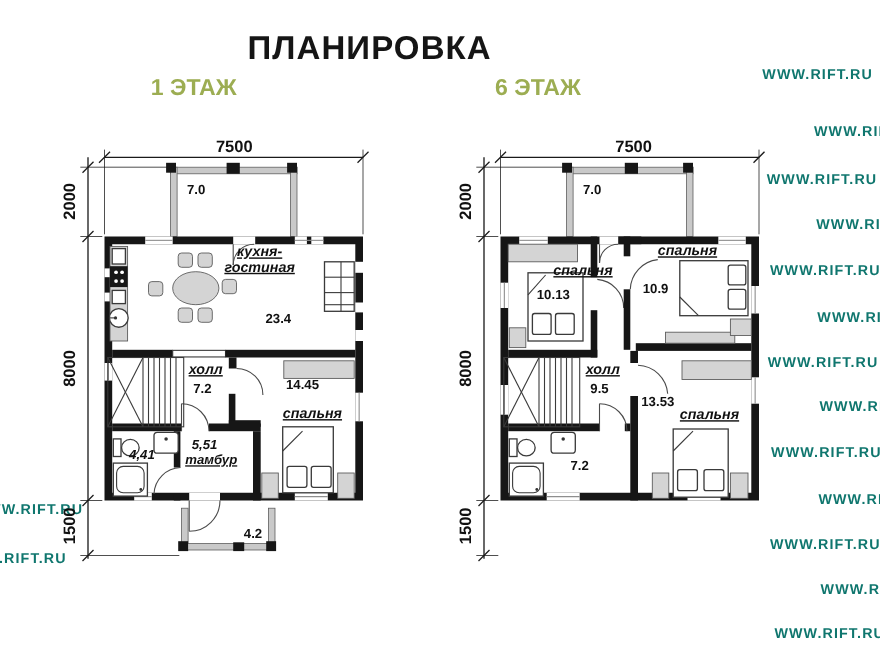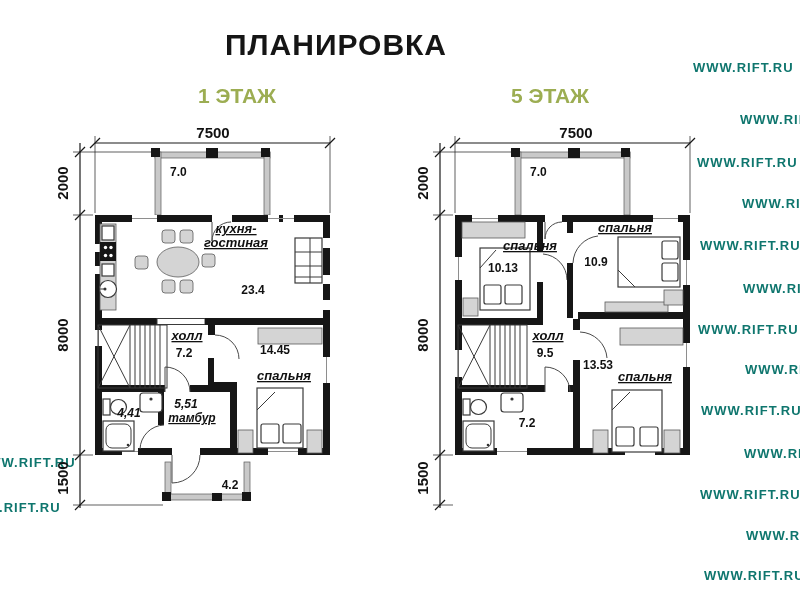--- a/index.html
+++ b/index.html
@@ -2,21 +2,21 @@
 <html><head>
 <meta charset="utf-8">
 <style>
   html,body{margin:0;padding:0;background:#fff;}
   #page{position:relative;width:800px;height:591px;background:#fff;overflow:hidden;
         font-family:"Liberation Sans",sans-serif;}
   .wm{position:absolute;color:#0f766e;font:bold 13px "Liberation Sans",sans-serif;
       letter-spacing:1px;white-space:nowrap;user-select:none;}
   #title{position:absolute;left:0;top:28px;width:672px;text-align:center;
          font-size:30px;font-weight:800;color:#151515;letter-spacing:1px;}
-  .floor-label{position:absolute;top:84px;width:200px;text-align:center;
+  .floor-label{position:absolute;top:68px;width:200px;text-align:left;
                font-size:21px;font-weight:bold;color:#9cad52;}
   #floor1-label{left:137px;} #floor2-label{left:450px;}
   svg{position:absolute;overflow:visible;}
   #fp1{left:40px;top:120px;} #fp2{left:400px;top:120px;}
   .wall{fill:#161616;stroke:none;}
   .gwall{fill:#c9c9c9;stroke:#5a5a5a;stroke-width:.7;}
   .furn{fill:#fff;stroke:#3a3a3a;stroke-width:1.2;}
   .gfurn{fill:#d4d4d4;stroke:#5a5a5a;stroke-width:.8;}
   .thin{fill:none;stroke:#3a3a3a;stroke-width:1;}
   .door{fill:none;stroke:#4a4a4a;stroke-width:1;}
@@ -48,21 +48,21 @@
   <span class="wm" style="left:701px;top:403px">WWW.RIFT.RU</span>
   <span class="wm" style="left:744px;top:446px">WWW.RIFT.RU</span>
   <span class="wm" style="left:700px;top:487px">WWW.RIFT.RU</span>
   <span class="wm" style="left:746px;top:528px">WWW.RIFT.RU</span>
   <span class="wm" style="left:704px;top:568px">WWW.RIFT.RU</span>
   <span class="wm" style="left:-40px;top:500px">WWW.RIFT.RU</span>
   <span class="wm" style="left:-25px;top:455px">WWW.RIFT.RU</span>
 
   <div id="title">ПЛАНИРОВКА</div>
   <div id="floor1-label" class="floor-label">1 ЭТАЖ</div>
-  <div id="floor2-label" class="floor-label">5 ЭТАЖ</div>
+  <div id="floor2-label" class="floor-label">6 ЭТАЖ</div>
 
   <svg id="fp1" width="310" height="395" viewBox="0 0 310 395">
 
     <g>
       <line class="dim" x1="55" y1="23" x2="290" y2="23"></line>
       <line class="dim" x1="50" y1="28" x2="60" y2="18"></line>
         <line class="dim" x1="285" y1="28" x2="295" y2="18"></line>
       <line class="ext" x1="55" y1="16" x2="55" y2="93"></line>
         <line class="ext" x1="290" y1="16" x2="290" y2="93"></line>
       <text class="dimt" x="173" y="18" text-anchor="middle">7500</text>

